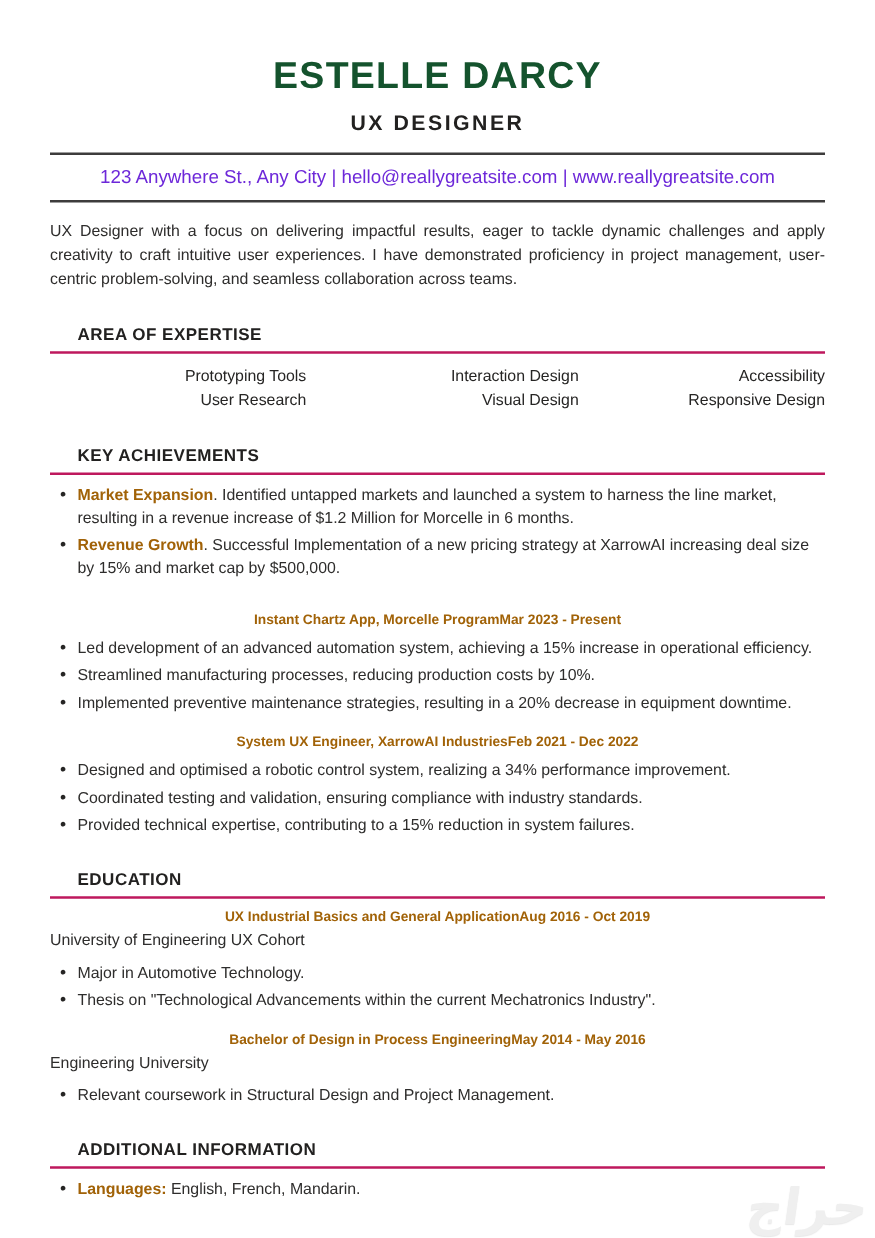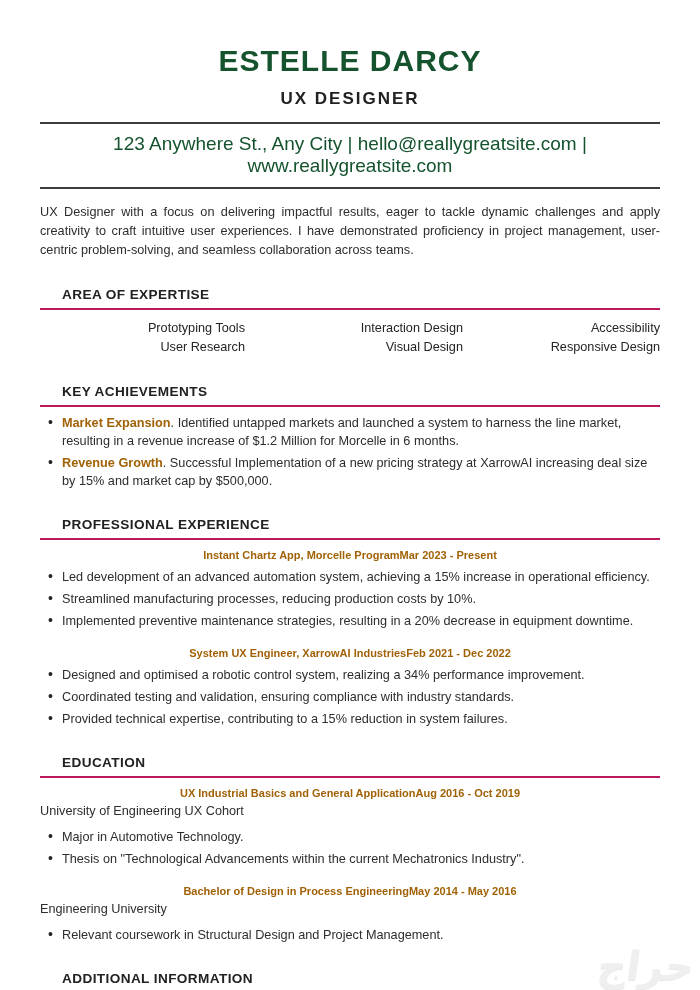--- a/index.html
+++ b/index.html
@@ -8,21 +8,21 @@
     font-family:"Liberation Sans","DejaVu Sans",sans-serif;
     color:#262524;
   }
   .page{padding:44px 40px 0 40px;}
   
   .hdr{text-align:center;}
   .name{margin:0;font-size:30px;font-weight:bold;letter-spacing:1px;color:#14532d;text-align:center;}
   .role{margin-top:11px;font-size:17px;font-weight:bold;letter-spacing:2px;color:#222120;}
   .rule{border-top:2px solid #3d3c3c;margin-top:13px;}
   .rule2{border-top:2px solid #3d3c3c;}
-  .contact{font-size:19px;color:#14532d;padding:9px 0 10px 0;}
+  .contact{font-size:15px;color:#6d28d9;padding:9px 0 10px 0;}
   
   .summary{margin:14px 0 0 0;font-size:12.7px;line-height:19px;text-align:justify;color:#2e2d2c;}
   
   section{margin-top:27px;}
   .sec{
     margin:0;font-size:13.6px;font-weight:bold;letter-spacing:0.4px;
     padding:0 0 6px 22px;border-bottom:2px solid #be185d;color:#222120;
   }
   
   .exp-grid{display:grid;grid-template-columns:205px 218px 1fr;margin-top:9px;text-align:right;}
@@ -92,21 +92,20 @@
     <h2 class="sec">KEY ACHIEVEMENTS</h2>
     <ul class="blist">
 
         <li><span class="b">Market Expansion</span><span>. Identified untapped markets and launched a system to harness the line market, resulting in a revenue increase of $1.2 Million for Morcelle in 6 months.</span></li>
 
         <li><span class="b">Revenue Growth</span><span>. Successful Implementation of a new pricing strategy at XarrowAI increasing deal size by 15% and market cap by $500,000.</span></li>
       </ul>
   </section>
 
   <section>
-    <h2 class="sec">PROFESSIONAL EXPERIENCE</h2>
     <div>
 
         <div class="job">
           <div class="jrow">
             <span class="b">Instant Chartz App, Morcelle Program</span>
             <span class="b">Mar 2023 - Present</span>
           </div>
           <ul class="blist">
 
           <li>Led development of an advanced automation system, achieving a 15% increase in operational efficiency.</li>

